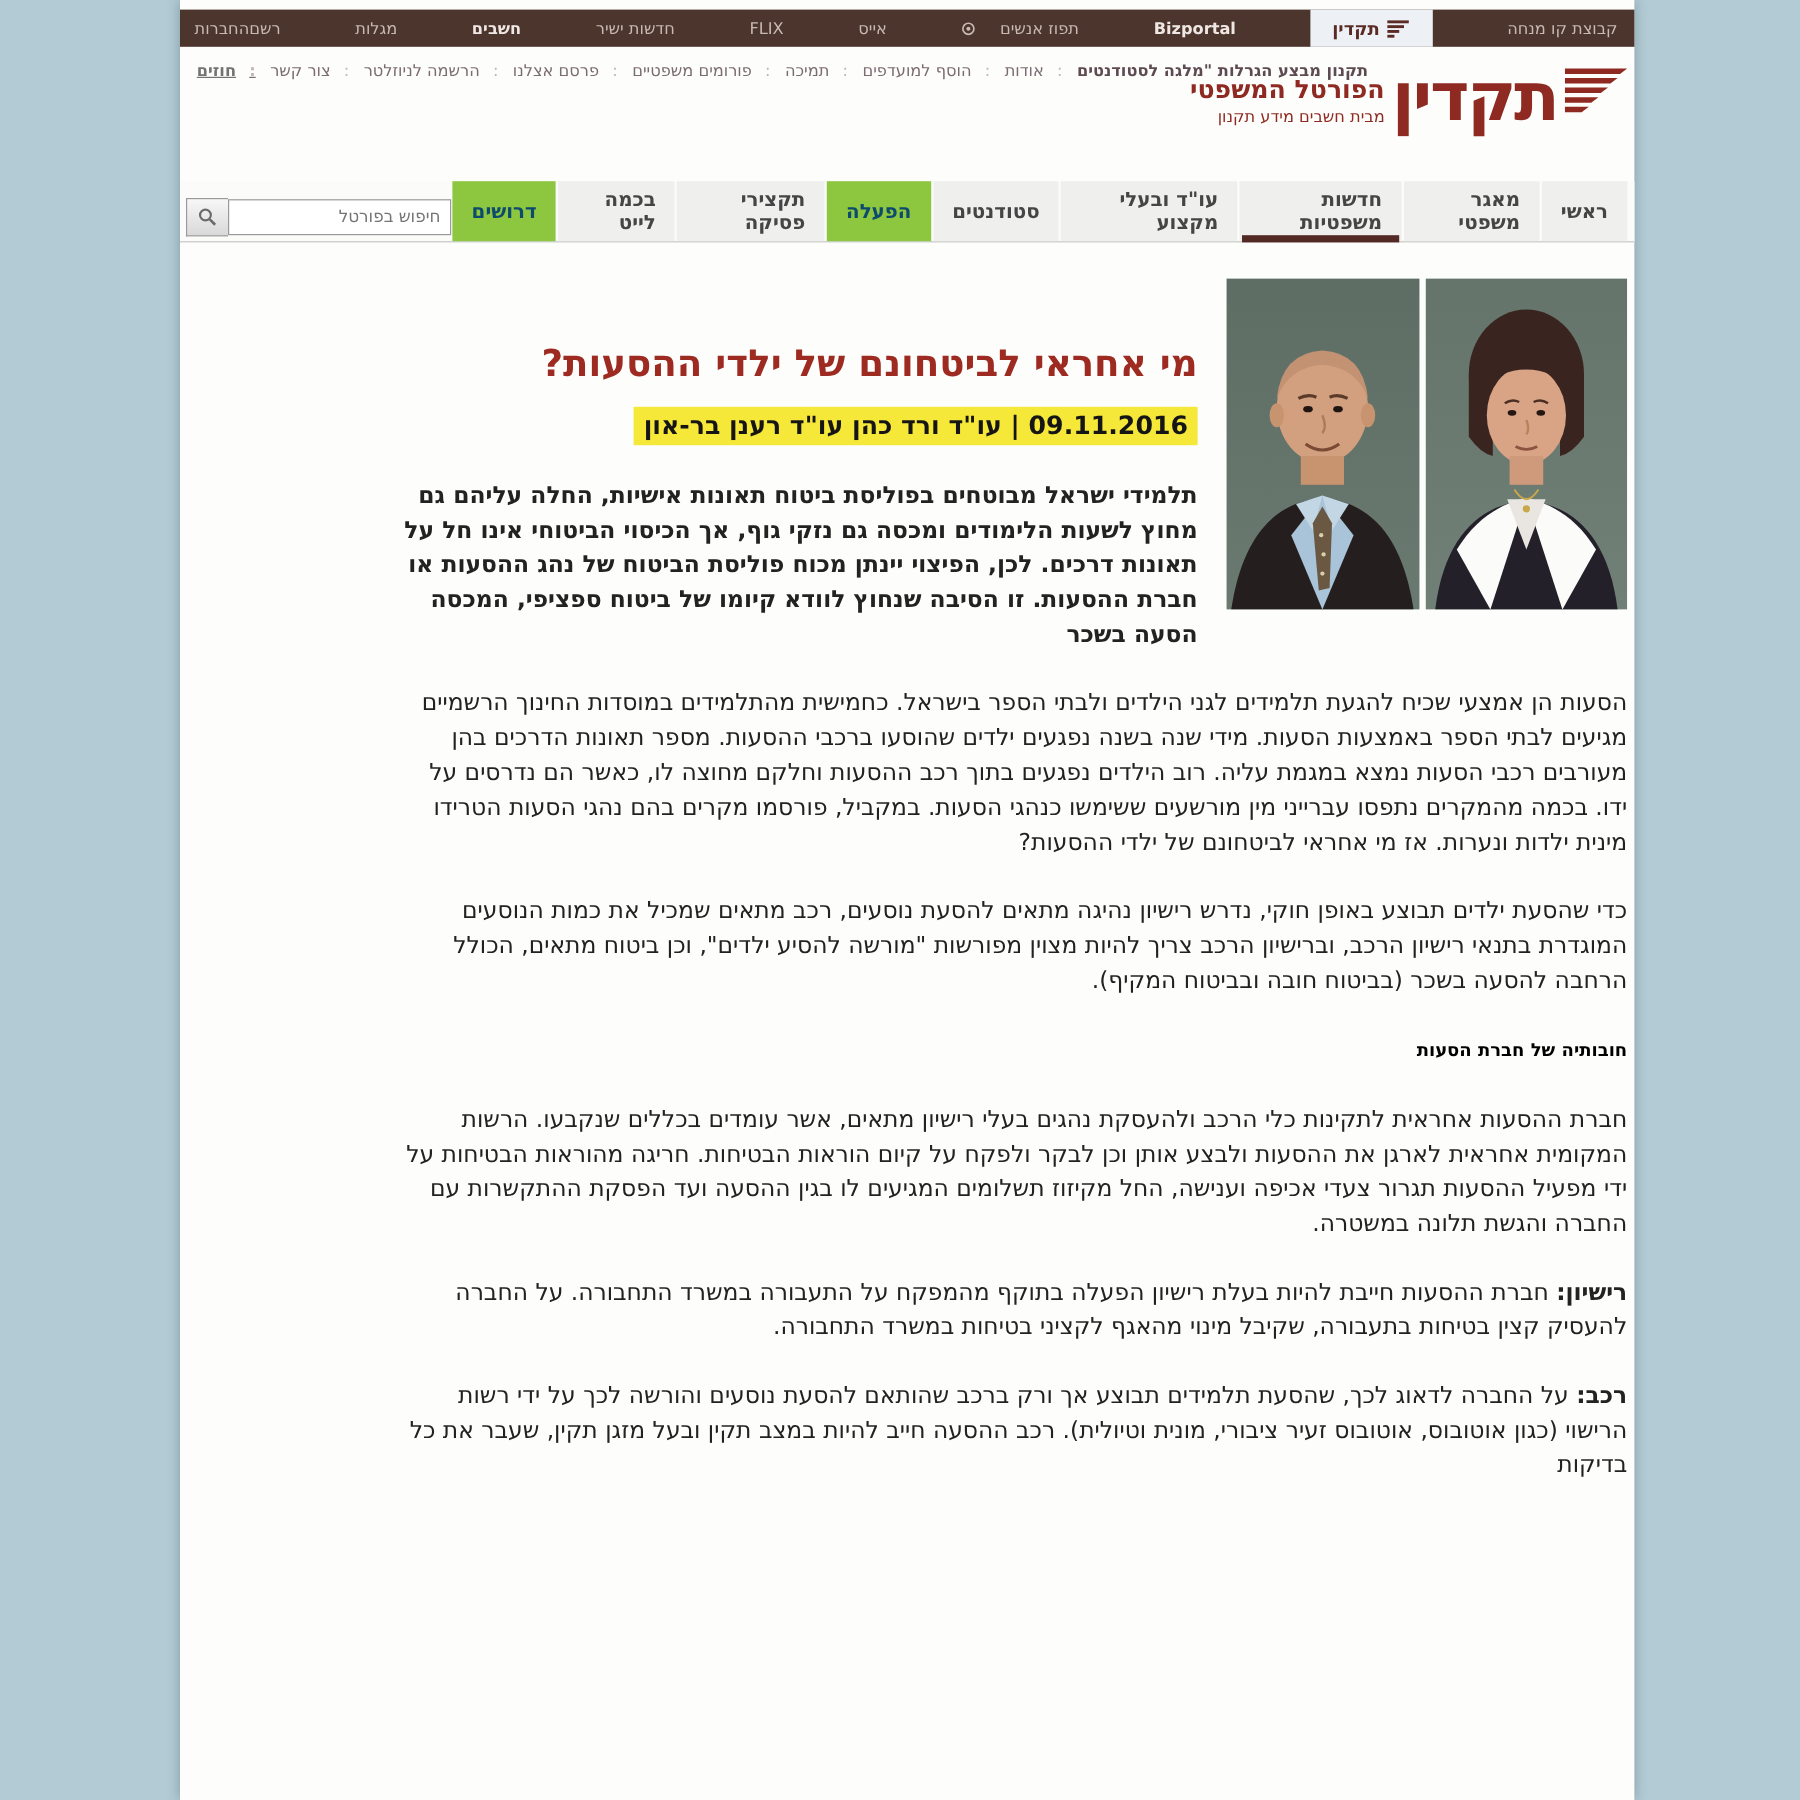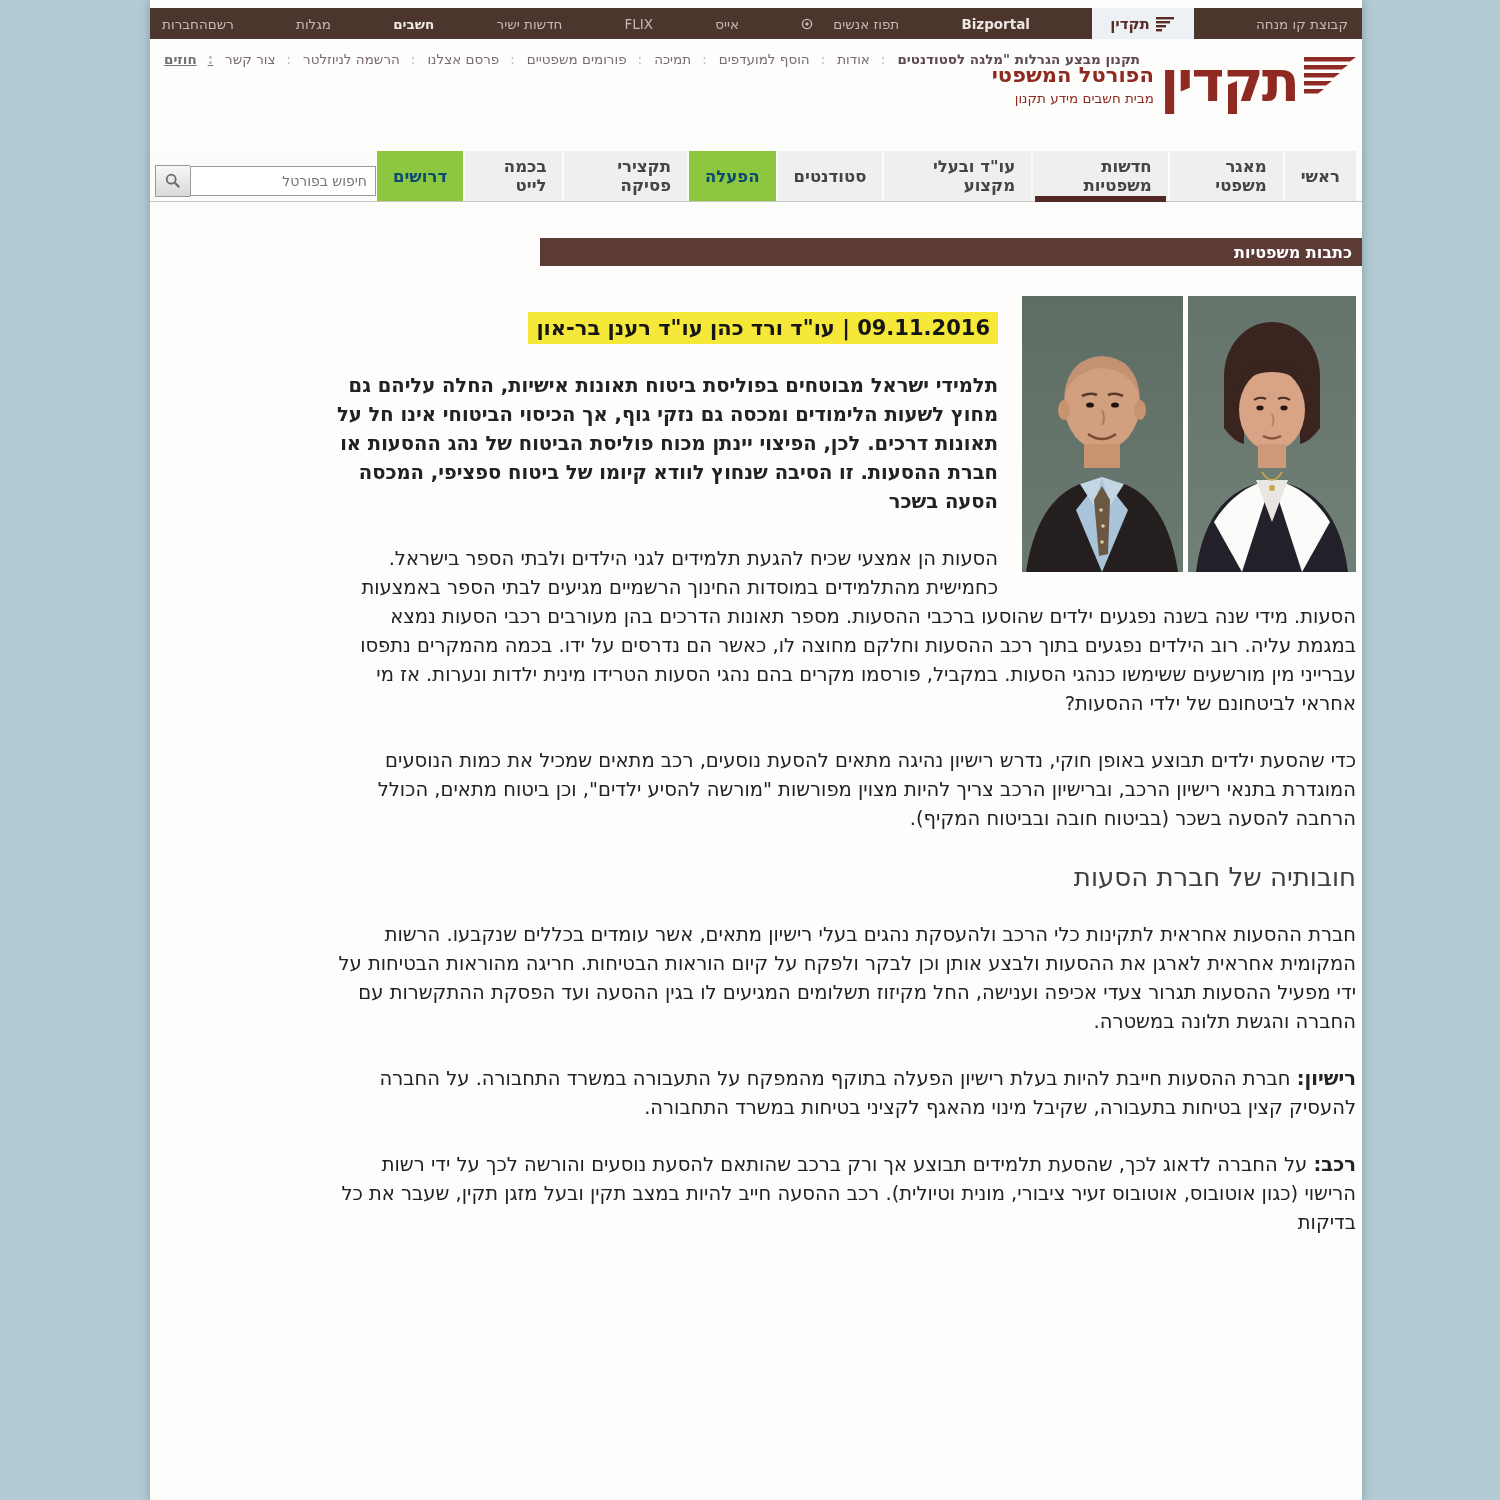--- a/index.html
+++ b/index.html
@@ -75,21 +75,21 @@
     direction:rtl;padding:30px 6px 0 186px;color:#222;
     font-size:19.5px;line-height:29px;text-align:right;
   }
   .photos{float:right;width:334px;margin:0 0 16px 24px;display:flex;gap:5px;}
   .photos svg{display:block;}
   h1.title{margin:52px 0 0;font-size:31px;color:#9e2b22;font-weight:bold;line-height:1.25;}
   .byline{margin-top:18px;}
   .byline .hl{background:#f6e838;font-weight:bold;font-size:21px;padding:4px 8px;color:#151515;}
   p.intro{font-weight:bold;margin:30px 0 0;}
   .article p{margin:28px 0 0;}
-  h3.sub{margin:30px 0 0;font-size:26px;font-weight:normal;color:#404040;}
+  h3.sub{margin:30px 0 0;font-size:15px;font-weight:bold;color:#000000;}
   .plabel{font-weight:bold;margin-top:32px;}
 </style>
 </head>
 <body>
 
 <div class="page">
 
   <div class="topbar">
     <span class="site-quiet">קבוצת קו מנחה</span>
     <span class="active-tab">
@@ -163,25 +163,20 @@
       <input type="text" placeholder="חיפוש בפורטל" style="">
       <span class="search-btn">
         <svg width="18" height="18" viewBox="0 0 20 20">
           <circle cx="8" cy="8" r="5" fill="none" stroke="#6a6a6a" stroke-width="2"></circle>
           <line x1="12" y1="12" x2="17" y2="17" stroke="#6a6a6a" stroke-width="2.4"></line>
         </svg>
       </span>
     </div>
   </div>
 
-  <div class="section-wrap">
-    <div class="section-bar">
-      <span>כתבות משפטיות</span>
-    </div>
-  </div>
 
   <div class="article">
 
     <div class="photos">
 
       <svg width="168" height="276" viewBox="0 0 168 276">
         <rect width="168" height="276" fill="#6e7d73"></rect>
         <rect width="168" height="276" fill="url(#gw)" opacity="0.35"></rect>
         <defs>
           <linearGradient id="gw" x1="0" y1="0" x2="0" y2="1">
@@ -232,20 +227,21 @@
         <path d="M80,181 L54,214 L80,276 L106,214 Z" fill="#a9c3d8"></path>
         <path d="M58,188 L80,181 L72,210 Z" fill="#c3d6e4"></path>
         <path d="M102,188 L80,181 L88,210 Z" fill="#c3d6e4"></path>
         <path d="M80,190 L72,204 L77,260 L86,258 L88,204 Z" fill="#6b5843"></path>
         <circle cx="79" cy="214" r="1.8" fill="#d8cfa8"></circle>
         <circle cx="81" cy="230" r="1.8" fill="#d8cfa8"></circle>
         <circle cx="80" cy="246" r="1.8" fill="#d8cfa8"></circle>
       </svg>
     </div>
 
+    <h1 class="title">מי אחראי לביטחונם של ילדי ההסעות?</h1>
 
     <div class="byline">
       <span class="hl">09.11.2016 | עו"ד ורד כהן עו"ד רענן בר-און</span>
     </div>
 
     <p class="intro">תלמידי ישראל מבוטחים בפוליסת ביטוח תאונות אישיות, החלה עליהם גם מחוץ לשעות הלימודים ומכסה גם נזקי גוף, אך הכיסוי הביטוחי אינו חל על תאונות דרכים. לכן, הפיצוי יינתן מכוח פוליסת הביטוח של נהג ההסעות או חברת ההסעות. זו הסיבה שנחוץ לוודא קיומו של ביטוח ספציפי, המכסה הסעה בשכר</p>
 
     <p>הסעות הן אמצעי שכיח להגעת תלמידים לגני הילדים ולבתי הספר בישראל. כחמישית מהתלמידים במוסדות החינוך הרשמיים מגיעים לבתי הספר באמצעות הסעות. מידי שנה בשנה נפגעים ילדים שהוסעו ברכבי ההסעות. מספר תאונות הדרכים בהן מעורבים רכבי הסעות נמצא במגמת עליה. רוב הילדים נפגעים בתוך רכב ההסעות וחלקם מחוצה לו, כאשר הם נדרסים על ידו. בכמה מהמקרים נתפסו עברייני מין מורשעים ששימשו כנהגי הסעות. במקביל, פורסמו מקרים בהם נהגי הסעות הטרידו מינית ילדות ונערות. אז מי אחראי לביטחונם של ילדי ההסעות?</p>
 
     <p>כדי שהסעת ילדים תבוצע באופן חוקי, נדרש רישיון נהיגה מתאים להסעת נוסעים, רכב מתאים שמכיל את כמות הנוסעים המוגדרת בתנאי רישיון הרכב, וברישיון הרכב צריך להיות מצוין מפורשות "מורשה להסיע ילדים", וכן ביטוח מתאים, הכולל הרחבה להסעה בשכר (בביטוח חובה ובביטוח המקיף).</p>

